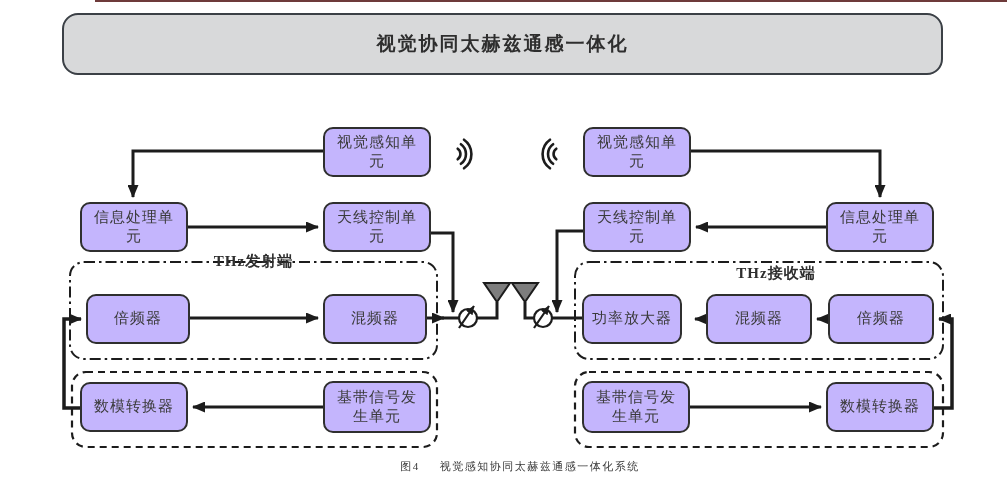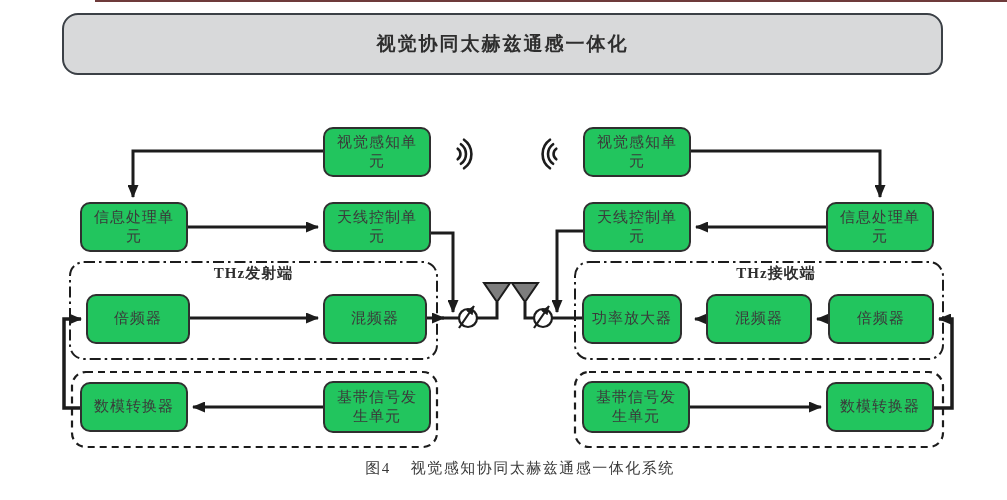--- a/index.html
+++ b/index.html
@@ -25,32 +25,32 @@
   .cline{stroke:var(--line);fill:none;stroke-width:3;}
   .cline.thick{stroke-width:3.5;}
   .cline.thin{stroke-width:2.2;}
   .dashdot{stroke:var(--line);fill:none;stroke-width:2;stroke-dasharray:11 4 2.5 4;}
   .dashed{stroke:var(--line);fill:none;stroke-width:2.2;stroke-dasharray:7 5;}
   .wave{stroke:var(--line);fill:none;stroke-width:2.6;stroke-linecap:round;}
   .ant-tri{fill:var(--antenna-fill);stroke:var(--line);stroke-width:2;}
   .ps-circle{fill:#ffffff;stroke:var(--line);stroke-width:2.2;}
   .arrfill{fill:var(--line);}
   .node{
-    position:absolute;background:#22c55e;border:2px solid var(--box-border);border-radius:10px;
+    position:absolute;background:#c4b5fd;border:2px solid var(--box-border);border-radius:10px;
     display:flex;align-items:center;justify-content:center;text-align:center;
     white-space:pre-line;font-size:15px;line-height:1.3;color:var(--box-text);
     letter-spacing:1px;
   }
   .group-label{
     position:absolute;text-align:center;font-size:15px;font-weight:700;
     color:#2e2e2e;letter-spacing:1px;
   }
   .caption{
     position:absolute;left:80px;top:459px;width:880px;text-align:center;
-    font-size:15px;color:#3a3a3a;letter-spacing:1.5px;
+    font-size:11px;color:#3a3a3a;letter-spacing:1.5px;
   }
   .caption .fig-label{margin-right:20px;}
 </style>
 </head>
 <body>
 
 <div class="stage">
 
   <div class="top-rule"></div>
 
@@ -119,21 +119,21 @@
       <path class="wave" d="M550,139.7 A17.5,17.5 0 0 0 550,168.3"></path>
     </g>
   </svg>
 
   <div class="node" style="left:323px;top:127px;width:108px;height:50px;">视觉感知单
 元</div>
   <div class="node" style="left:80px;top:202px;width:108px;height:50px;">信息处理单
 元</div>
   <div class="node" style="left:323px;top:202px;width:108px;height:50px;">天线控制单
 元</div>
-  <div class="group-label" style="left:70px;top:264px;width:367px;">THz发射端</div>
+  <div class="group-label" style="left:70px;top:252px;width:367px;">THz发射端</div>
   <div class="node" style="left:86px;top:294px;width:104px;height:50px;">倍频器</div>
   <div class="node" style="left:323px;top:294px;width:104px;height:50px;">混频器</div>
   <div class="node" style="left:80px;top:382px;width:108px;height:50px;">数模转换器</div>
   <div class="node" style="left:323px;top:381px;width:108px;height:52px;">基带信号发
 生单元</div>
 
   <div class="node" style="left:583px;top:127px;width:108px;height:50px;">视觉感知单
 元</div>
   <div class="node" style="left:583px;top:202px;width:108px;height:50px;">天线控制单
 元</div>

